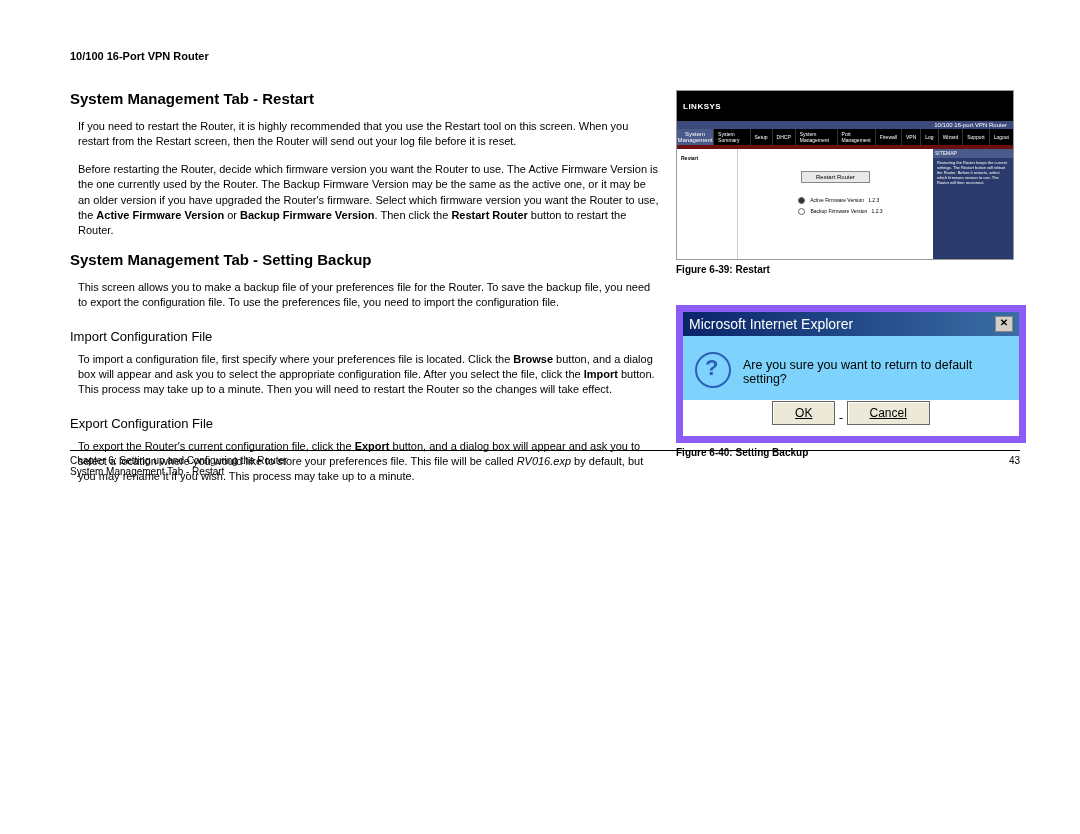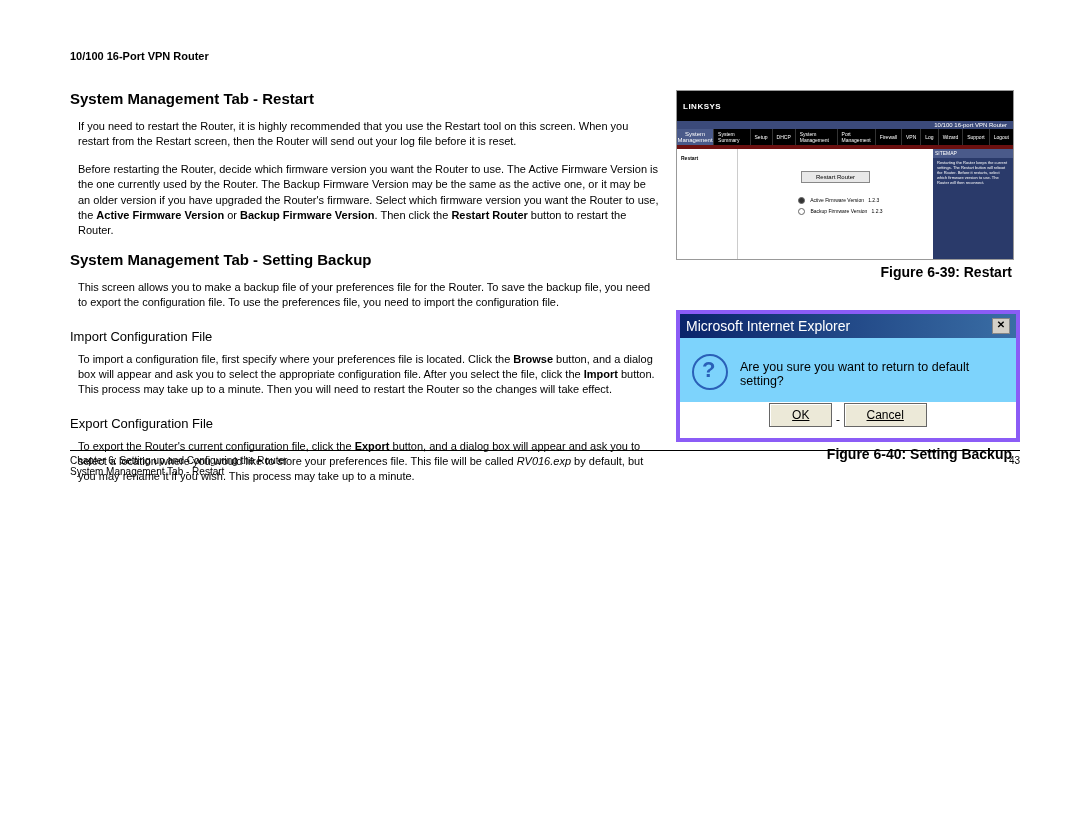--- a/index.html
+++ b/index.html
@@ -41,23 +41,23 @@
     font-size: 13px;
     font-weight: normal;
     margin: 18px 0 8px 0;
   }
   p {
     font-size: 11px;
     line-height: 1.4;
     margin: 0 0 12px 8px;
   }
   .figure-caption {
-    font-size: 14px;
-    font-weight: bold;
-    text-align: right;
+    font-size: 10px;
+    font-weight: bold;
+    text-align: left;
     margin-top: 4px;
   }
   .figure-box {
     border: 1px solid #999;
     width: 336px;
     height: 168px;
     background: #fff;
     position: relative;
     overflow: hidden;
   }
@@ -165,21 +165,21 @@
     padding: 4px;
     line-height: 1.3;
   }
   .sitemap-head {
     background: #4a5a8a;
     font-size: 5px;
     padding: 1px 2px;
     margin: -4px -4px 2px -4px;
   }
   .dialog-box {
-    border: 4px solid #8b5cf6;
+    border: 7px solid #8b5cf6;
     width: 336px;
     margin-top: 30px;
     background: #ece9d8;
     font-family: Tahoma, Arial, sans-serif;
   }
   .dialog-title {
     background: linear-gradient(to right, #0a246a, #3a6ea5);
     color: #fff;
     font-size: 14px;
     padding: 4px 6px;

